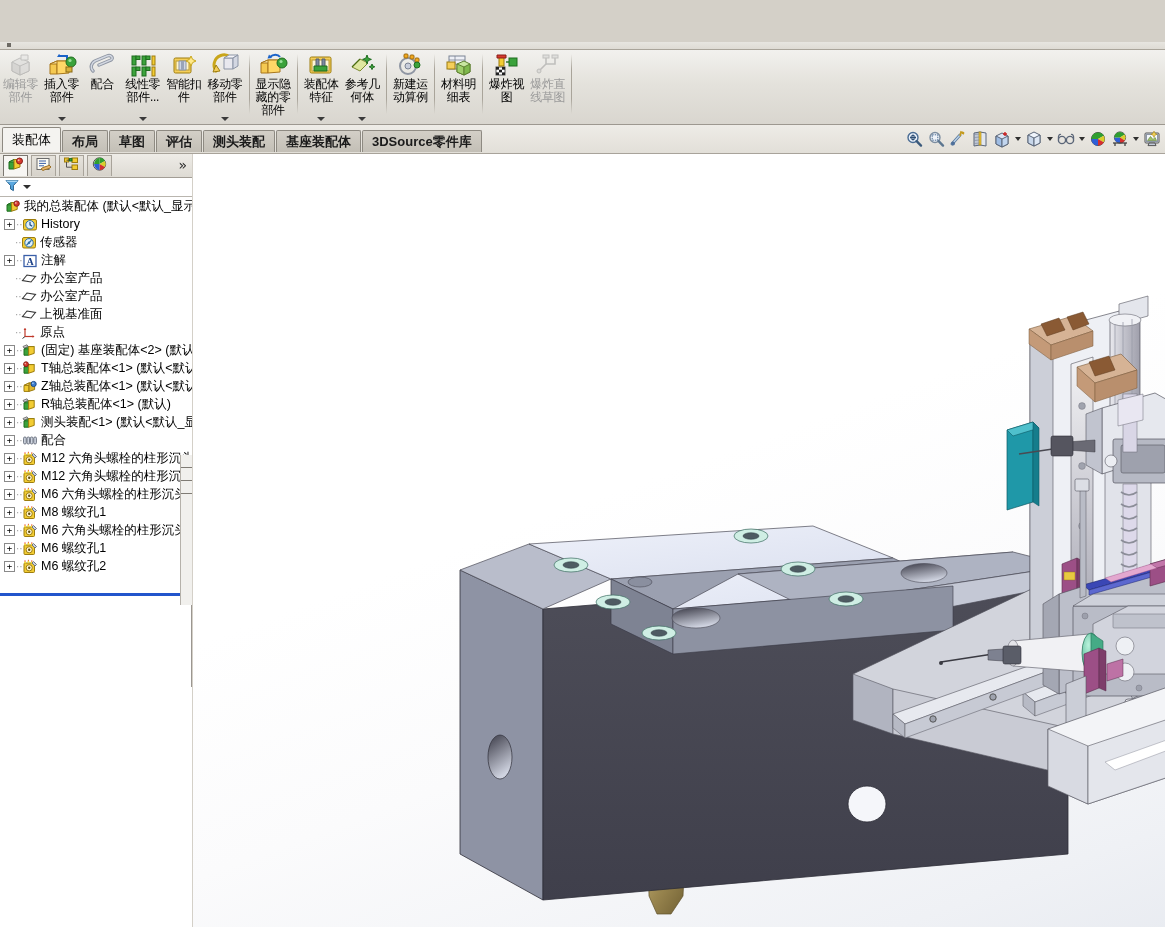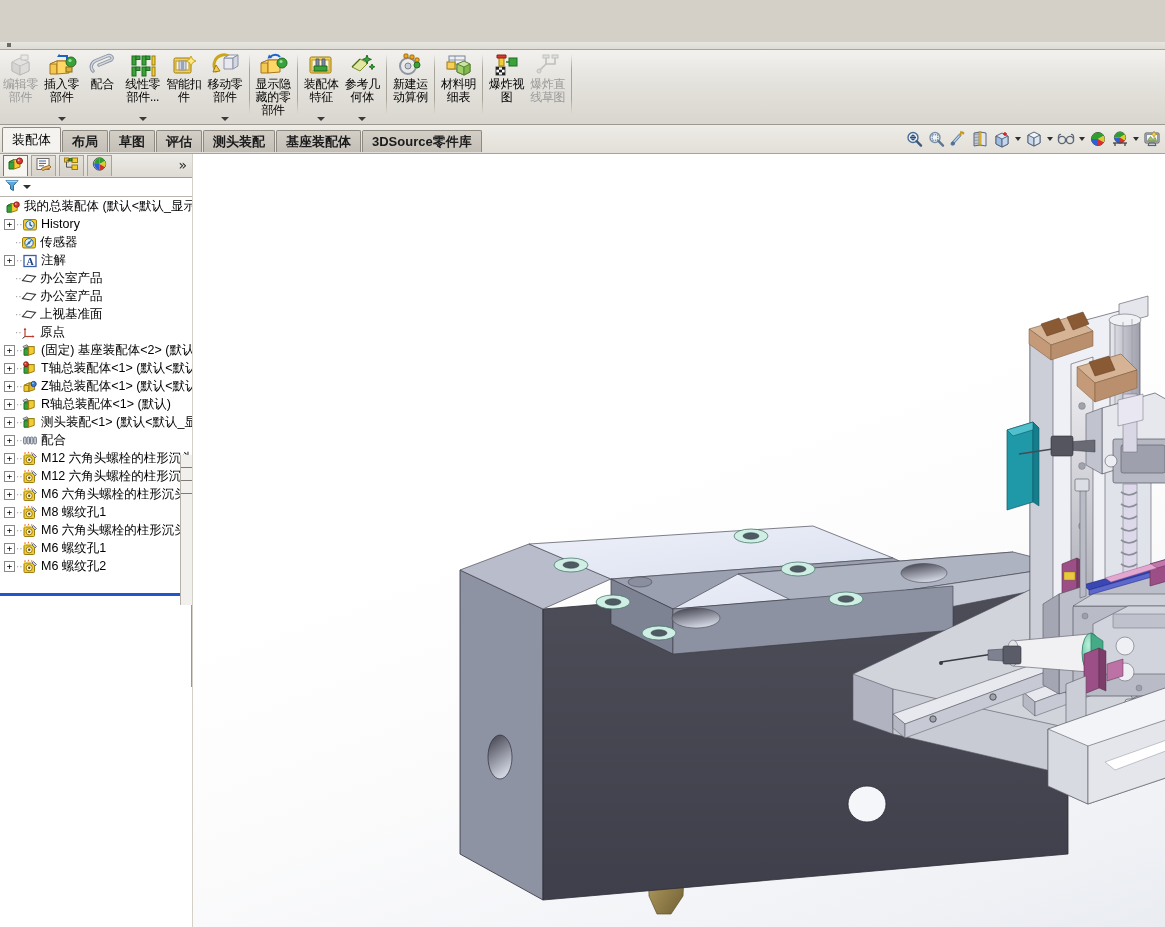--- a/index.html
+++ b/index.html
@@ -578,21 +578,21 @@
         <svg width="14" height="13" viewBox="0 0 14 13">
           <path d="M1 1.5 L13 1.5 L8.4 6.6 L8.4 11.6 L5.6 10 L5.6 6.6 Z" fill="#5aa8e0" stroke="#23608f"></path>
           <path d="M1 1.5 L13 1.5 L11.6 3.1 L2.4 3.1 Z" fill="#a9d7f4"></path>
         </svg>
       </span>
       <span class="fcar"></span>
     </div>
 
     <div class="treewrap">
 
-      <div class="trow" style="padding-left:4px;align-items:flex-end;">
+      <div class="trow" style="padding-left:4px;">
         <span class="ticon">
           <svg width="16" height="15" viewBox="0 0 16 15">
             <path d="M2 5.8 L6.6 3.6 L6.6 12.2 L2 12.2 Z" fill="#3ba23b" stroke="#1f6d1f"></path>
             <path d="M2 5.8 L6.6 3.6 L12.2 3.6 L8 5.8 Z" fill="#7fd07f" stroke="#1f6d1f"></path>
             <path d="M6.6 3.6 L12.2 3.6 L12.2 10.4 L6.6 12.2 Z" fill="#f2cc33" stroke="#9d7d0e"></path>
             <circle cx="11.6" cy="4.6" r="2.7" fill="#d83a2f" stroke="#8a1f18"></circle>
             <circle cx="10.8" cy="3.9" r="0.9" fill="#f5b0a8"></circle>
           </svg>
         </span>
         <span class="tlabel">我的总装配体  (默认&lt;默认_显示</span>

